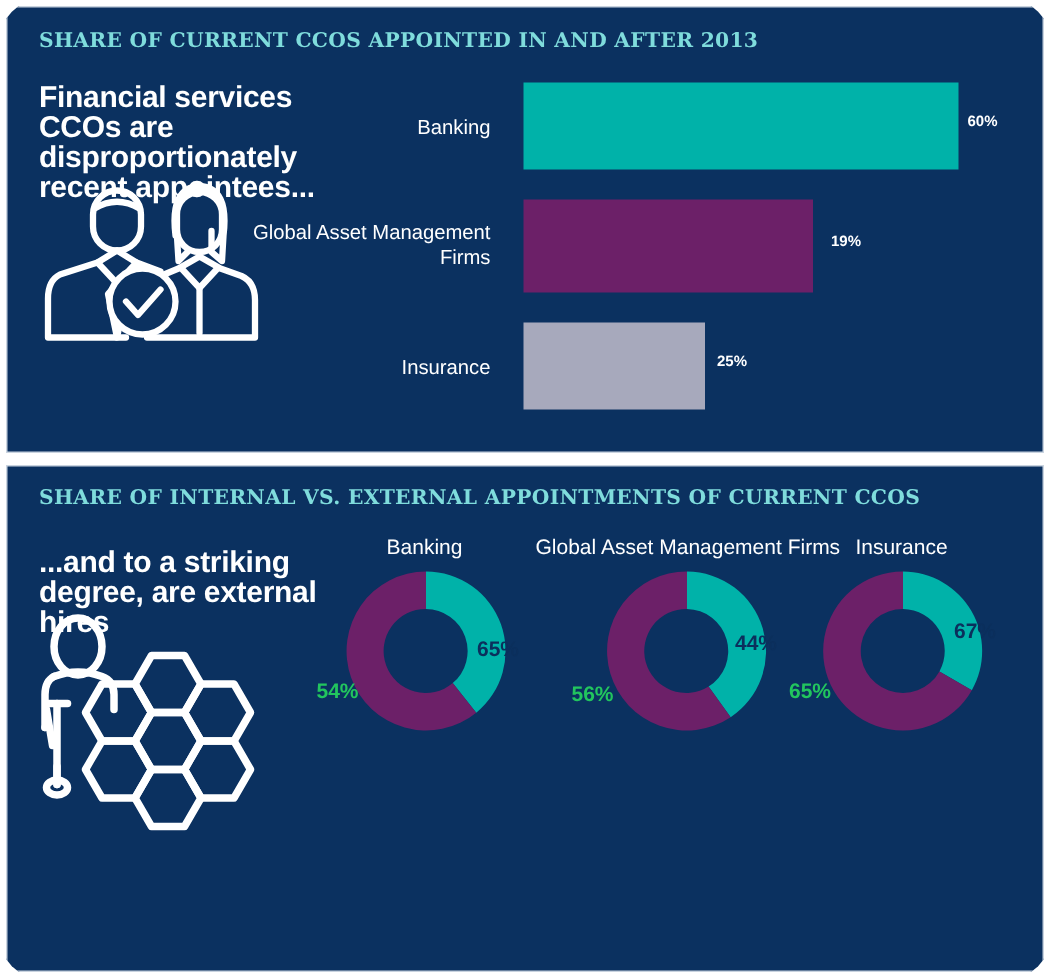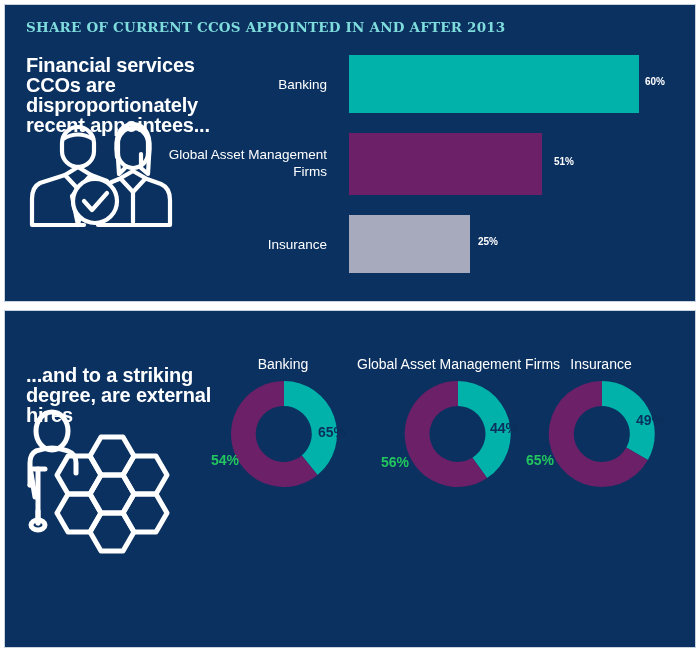--- a/index.html
+++ b/index.html
@@ -11,20 +11,21 @@
   body {
     font-family: "Liberation Sans", sans-serif;
   }
   #infographic {
     position: relative;
     width: 700px;
     height: 652px;
     background: #ffffff;
     overflow: hidden;
     box-sizing: border-box;
+    border-radius: 27px;
   }
   .panel {
     position: absolute;
     left: 4px;
     right: 4px;
     background: #0b3160;
     box-sizing: border-box;
     border: 1px solid #c9d3df;
   }
   #panel-top {
@@ -150,34 +151,35 @@
 
       <div class="bar-row" style="top:50px;height:58px;">
         <div class="bar-label" style="top:21px; width:100px; left:222px; text-align:right;">Banking</div>
         <div class="bar-rect" style="top:0;width:290px;height:58px;background:#00b2a9;"></div>
         <div class="bar-value" style="left:640px;top:21px;">60%</div>
       </div>
 
       <div class="bar-row" style="top:128px;height:62px;">
         <div class="bar-label" style="top:13px; width:160px; left:162px; text-align:right;">Global Asset Management Firms</div>
         <div class="bar-rect" style="top:0;width:193px;height:62px;background:#6c2068;"></div>
-        <div class="bar-value" style="left:549px;top:23px;">51%</div>
+        <div class="bar-value" style="left:549px;top:23px;">19%</div>
       </div>
 
       <div class="bar-row" style="top:210px;height:58px;">
         <div class="bar-label" style="top:21px; width:100px; left:222px; text-align:right;">Insurance</div>
         <div class="bar-rect" style="top:0;width:121px;height:58px;background:#a7a9bc;"></div>
         <div class="bar-value" style="left:473px;top:21px;">25%</div>
       </div>
 
     </div>
   </div>
 
   <div class="panel" id="panel-bottom">
 
+    <div class="section-title" id="title-bottom">SHARE OF INTERNAL VS. EXTERNAL APPOINTMENTS OF CURRENT CCOS</div>
 
     <div class="lede" id="lede-bottom">...and to a striking degree, are external hires</div>
 
     <div class="icon-wrap" id="icon-hex">
       <svg width="170" height="175" viewBox="0 0 170 175" fill="none" stroke="#ffffff" stroke-width="5" stroke-linejoin="round" stroke-linecap="round">
 
         <ellipse cx="33" cy="24" rx="16" ry="19"></ellipse>
         <path d="M17 44 q-6 3 -6 12 v22"></path>
         <path d="M17 44 q16 -6 32 0 q8 3 8 12 l0 10"></path>
         <path d="M11 78 l0 0"></path>
@@ -226,18 +228,18 @@
     </div>
 
     <div class="donut-block" style="left:490px; top:45px; width:212px; height:165px;">
       <div class="donut-title" style="top:0; width:200px;">Insurance</div>
       <svg class="donut-svg" style="left:53px; top:24px;" width="108" height="108" viewBox="0 0 108 108">
 
         <path d="M54 1 A53 53 0 0 1 99.9 80.1 L78.3 67.6 A28 28 0 0 0 54 26 Z" fill="#00b2a9"></path>
 
         <path d="M99.9 80.1 A53 53 0 1 1 54 1 L54 26 A28 28 0 1 0 78.3 67.6 Z" fill="#6c2068"></path>
       </svg>
-      <div class="donut-pct pct-external" style="left:141px; top:56px;">49%</div>
+      <div class="donut-pct pct-external" style="left:141px; top:56px;">67%</div>
       <div class="donut-pct pct-internal" style="left:31px; top:96px;text-align:center;">65%</div>
     </div>
 
   </div>
 </div>
 
 </body></html>

